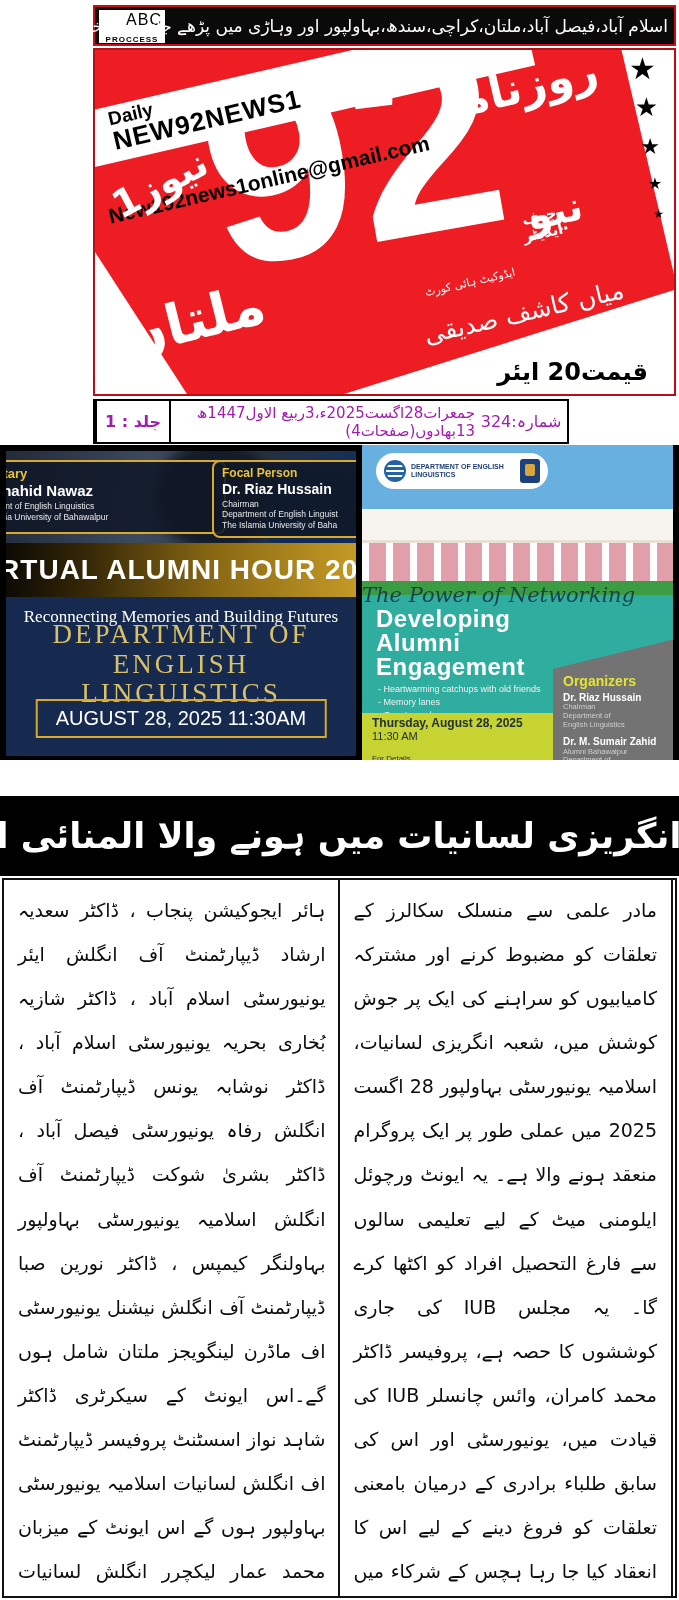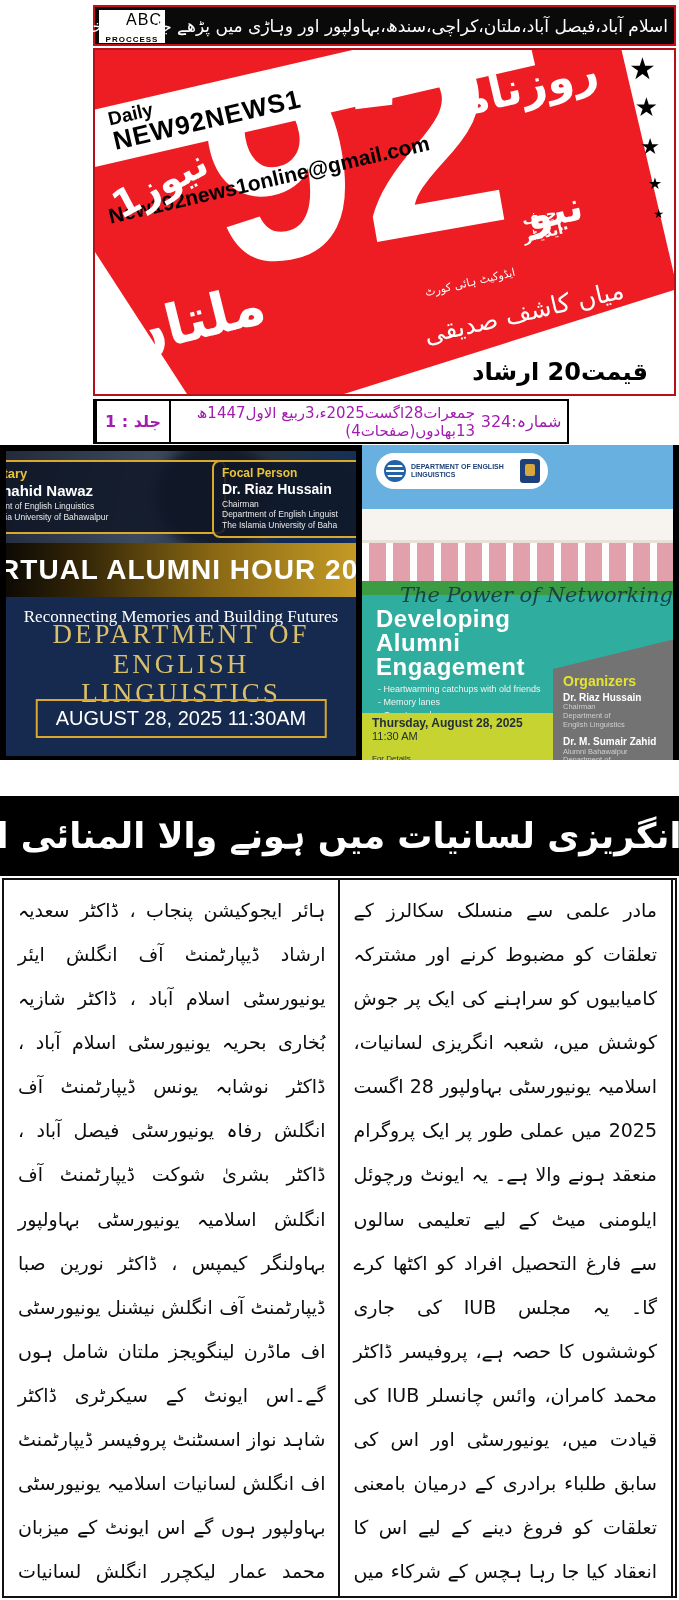--- a/index.html
+++ b/index.html
@@ -70,21 +70,21 @@
   .poster-r { position:absolute; left:362px; top:0; width:311px; height:315px; background:#2fae9f; overflow:hidden; }
   .pr-sky { position:absolute; left:0; top:0; width:100%; height:64px; background:#68b0e0; }
   .pr-pill { position:absolute; left:14px; top:8px; width:172px; height:36px; background:#fff; border-radius:18px; display:flex; align-items:center; gap:5px; padding:0 8px; }
   .pr-globe { width:22px; height:22px; border-radius:50%; background:repeating-linear-gradient(0deg,#2263a8 0 3px,#fff 3px 5px); border:2px solid #2263a8; flex:none; }
   .pr-pill-text { font-size:7px; font-weight:bold; color:#1d3f7a; line-height:1.15; flex:1; }
   .pr-crest { width:20px; height:24px; background:#1d3f7a; border-radius:3px; flex:none; position:relative; }
   .pr-crest:after { content:""; position:absolute; left:5px; top:5px; width:10px; height:12px; background:#d8a63c; border-radius:2px; }
   .pr-cornice { position:absolute; left:0; top:64px; width:100%; height:34px; background:#f7f4ef; border-bottom:3px solid #e7e0d6; }
   .pr-cols { position:absolute; left:0; top:98px; width:100%; height:38px; background:repeating-linear-gradient(90deg,#fdfdfd 0 7px,#e2a0ac 7px 24px); }
   .pr-grass { position:absolute; left:0; top:136px; width:100%; height:14px; background:#3c9c44; }
-  .pr-script { position:absolute; left:0; top:138px; width:100%; text-align:right; color:#17444a; font-family:"DejaVu Serif", serif; font-style:italic; font-size:21px; }
+  .pr-script { position:absolute; left:0; top:138px; width:100%; text-align:left; color:#17444a; font-family:"DejaVu Serif", serif; font-style:italic; font-size:21px; }
   .pr-head { position:absolute; left:14px; top:162px; color:#fff; font-weight:bold; font-size:24px; line-height:1.0; white-space:pre-line; letter-spacing:0.5px; }
   .pr-bullets { position:absolute; left:16px; top:238px; width:190px; color:#f2f2f2; font-size:9px; line-height:1.45; }
   .pr-lime { position:absolute; left:0; top:268px; width:198px; height:47px; background:#c6d330; color:#21303a; padding:3px 10px; }
   .pr-lime .l1 { font-weight:bold; font-size:12px; }
   .pr-lime .l2 { font-size:11px; }
   .pr-lime .l3 { font-size:8px; margin-top:12px; }
   .pr-org { position:absolute; right:0; top:192px; width:120px; height:123px; background:#737373; clip-path:polygon(0 26%,100% 2%,100% 100%,0 100%); color:#fff; padding:36px 6px 0 10px; line-height:1.18; }
   .pr-org .org-title { color:#e5e332; font-weight:bold; font-size:14px; }
   .pr-org .org-name { font-size:10px; font-weight:bold; margin-top:2px; }
   .pr-org .org-sub { font-size:7.5px; color:#cfcfcf; }
@@ -132,21 +132,21 @@
     <div class="thin-stripe ts1"></div>
     <div class="thin-stripe ts2"></div>
     <div class="wedge-stars"></div>
     <span class="star" style="right:18px; top:4px; font-size:30px;">★</span>
     <span class="star" style="right:16px; top:44px; font-size:26px;">★</span>
     <span class="star" style="right:14px; top:86px; font-size:22px;">★</span>
     <span class="star" style="right:12px; top:126px; font-size:16px;">★</span>
     <span class="star" style="right:10px; top:158px; font-size:12px;">★</span>
     <div class="wedge-bl"></div>
     <div class="wedge-price"></div>
-    <div class="mh-price">قیمت20 ارشاد</div>
+    <div class="mh-price">قیمت20 ایئر</div>
   </div>
 
   <div class="dateline">
     <div class="dl-cell dl-vol">جلد :  1</div>
     <div class="dl-cell dl-date">جمعرات28اگست2025ء،3ربیع الاول1447ھ 13بھادوں(صفحات4)</div>
     <div class="dl-cell dl-issue">شمارہ:324</div>
   </div>
 
   <div class="posters">
 

